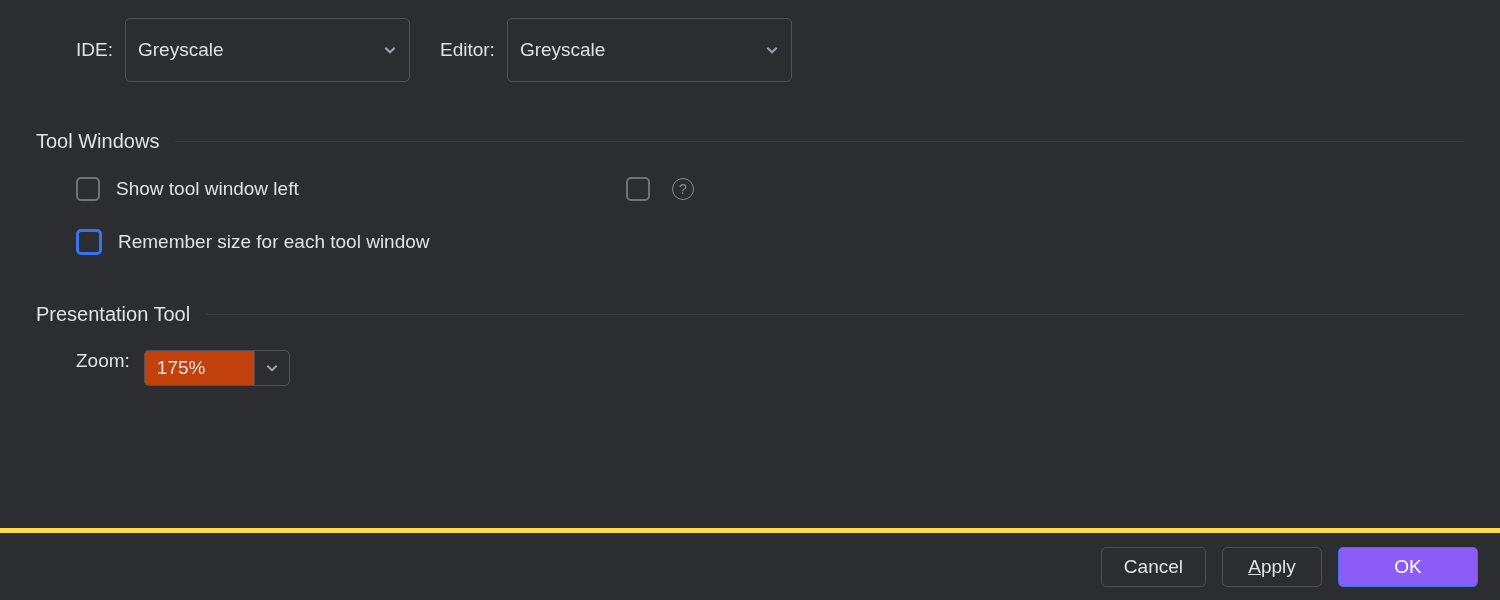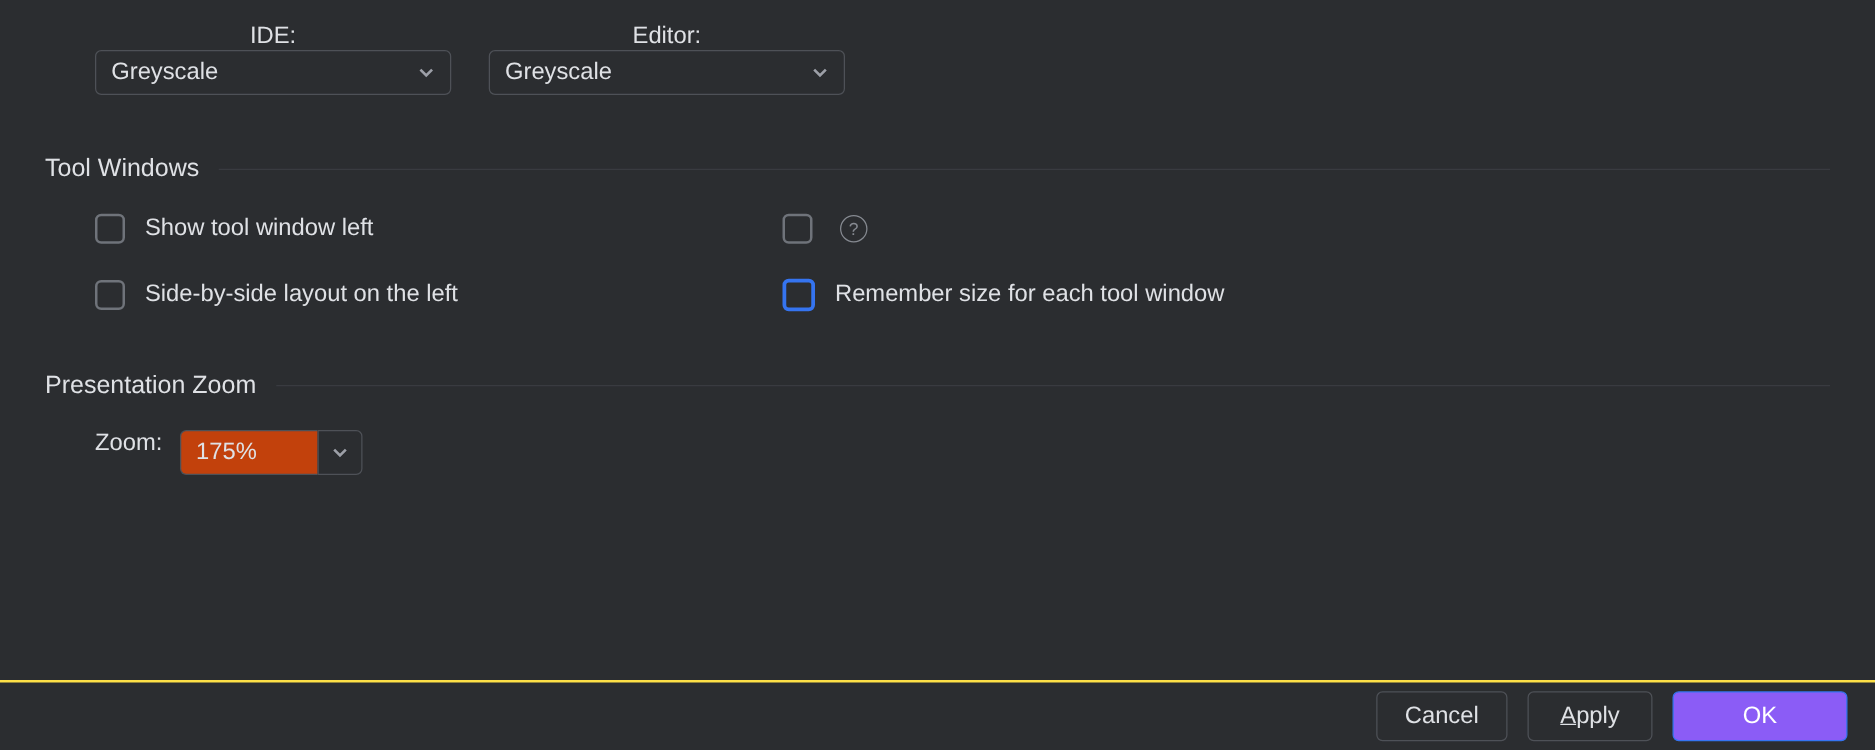--- a/index.html
+++ b/index.html
@@ -24,34 +24,34 @@
     .top-selects {
       display: flex;
       gap: 30px;
       padding-left: 40px;
       margin-bottom: 48px;
       padding-top: 10px;
     }
     .select-group {
       display: flex;
       align-items: center;
-      flex-direction: column;
+      gap: 12px;
     }
     .label {
       color: #dfe1e5;
       font-size: 19px;
     }
     .select {
       display: flex;
       align-items: center;
       justify-content: space-between;
       background: #2b2d30;
       border: 1px solid #4e5157;
       border-radius: 5px;
-      padding: 6px 12px;
+      padding: 20px 12px;
       min-width: 285px;
       cursor: pointer;
       color: #dfe1e5;
     }
     .select .chevron {
       margin-left: 10px;
     }
     .section-header {
       display: flex;
       align-items: center;
@@ -134,22 +134,22 @@
       cursor: pointer;
       display: flex;
       align-items: center;
       justify-content: center;
     }
     .footer {
       position: absolute;
       bottom: 0;
       left: 0;
       right: 0;
-      height: 56px;
-      border-top: 2px solid #fde047;
+      height: 72px;
+      border-top: 5px solid #fde047;
       display: flex;
       align-items: center;
       justify-content: flex-end;
       gap: 16px;
       padding-right: 22px;
       background: #2b2d30;
     }
     .btn {
       border: 1px solid #4e5157;
       background: #2b2d30;
@@ -214,31 +214,27 @@
   <div class="checkbox-grid">
     <div class="checkbox-row">
       <div class="checkbox"></div>
       <span>Show tool window left</span>
     </div>
     <div class="checkbox-row">
       <div class="checkbox"></div>
       <span class="help-icon">?</span>
     </div>
     <div class="checkbox-row">
-      <div class="checkbox"></div>
-      <span>Side-by-side layout on the left</span>
-    </div>
-    <div class="checkbox-row">
       <div class="checkbox focused"></div>
       <span>Remember size for each tool window</span>
     </div>
   </div>
 
   <div class="section-header">
-    <span class="section-title">Presentation Zoom</span>
+    <span class="section-title">Presentation Tool</span>
     <div class="section-line"></div>
   </div>
 
   <div class="zoom-row">
     <span class="label">Zoom:</span>
     <div class="zoom-combo">
       <div class="zoom-input">175%</div>
       <div class="zoom-dropdown-btn">
         <svg class="chevron" viewBox="0 0 12 12">
             <path d="M2 4 L6 8 L10 4"></path>

